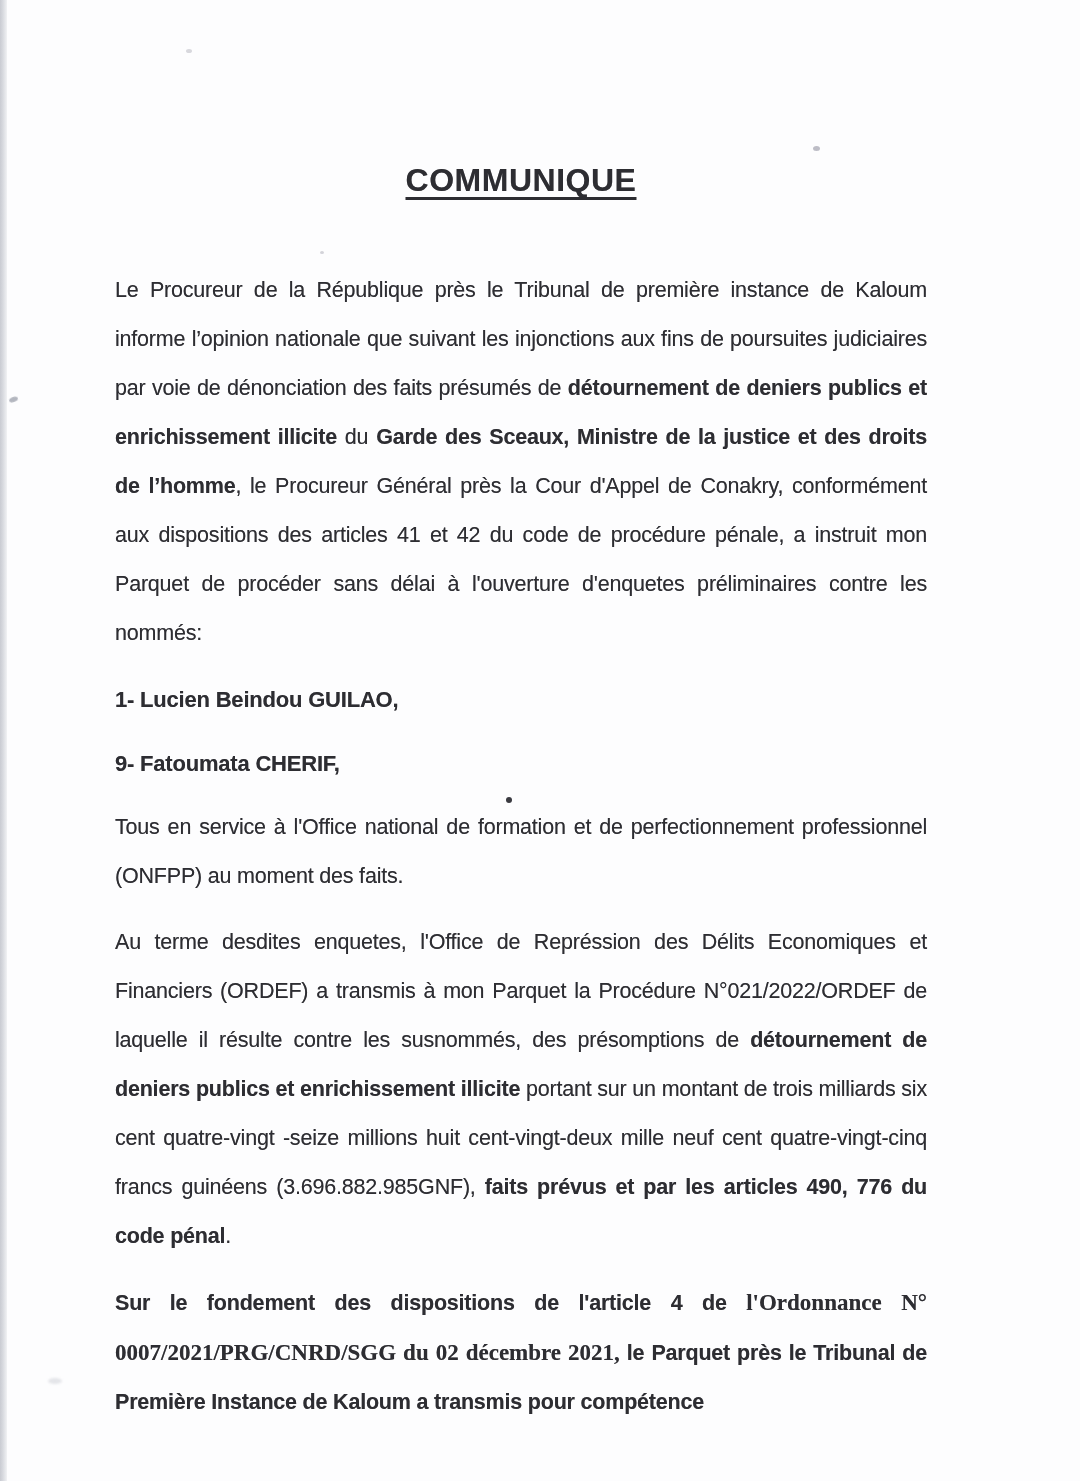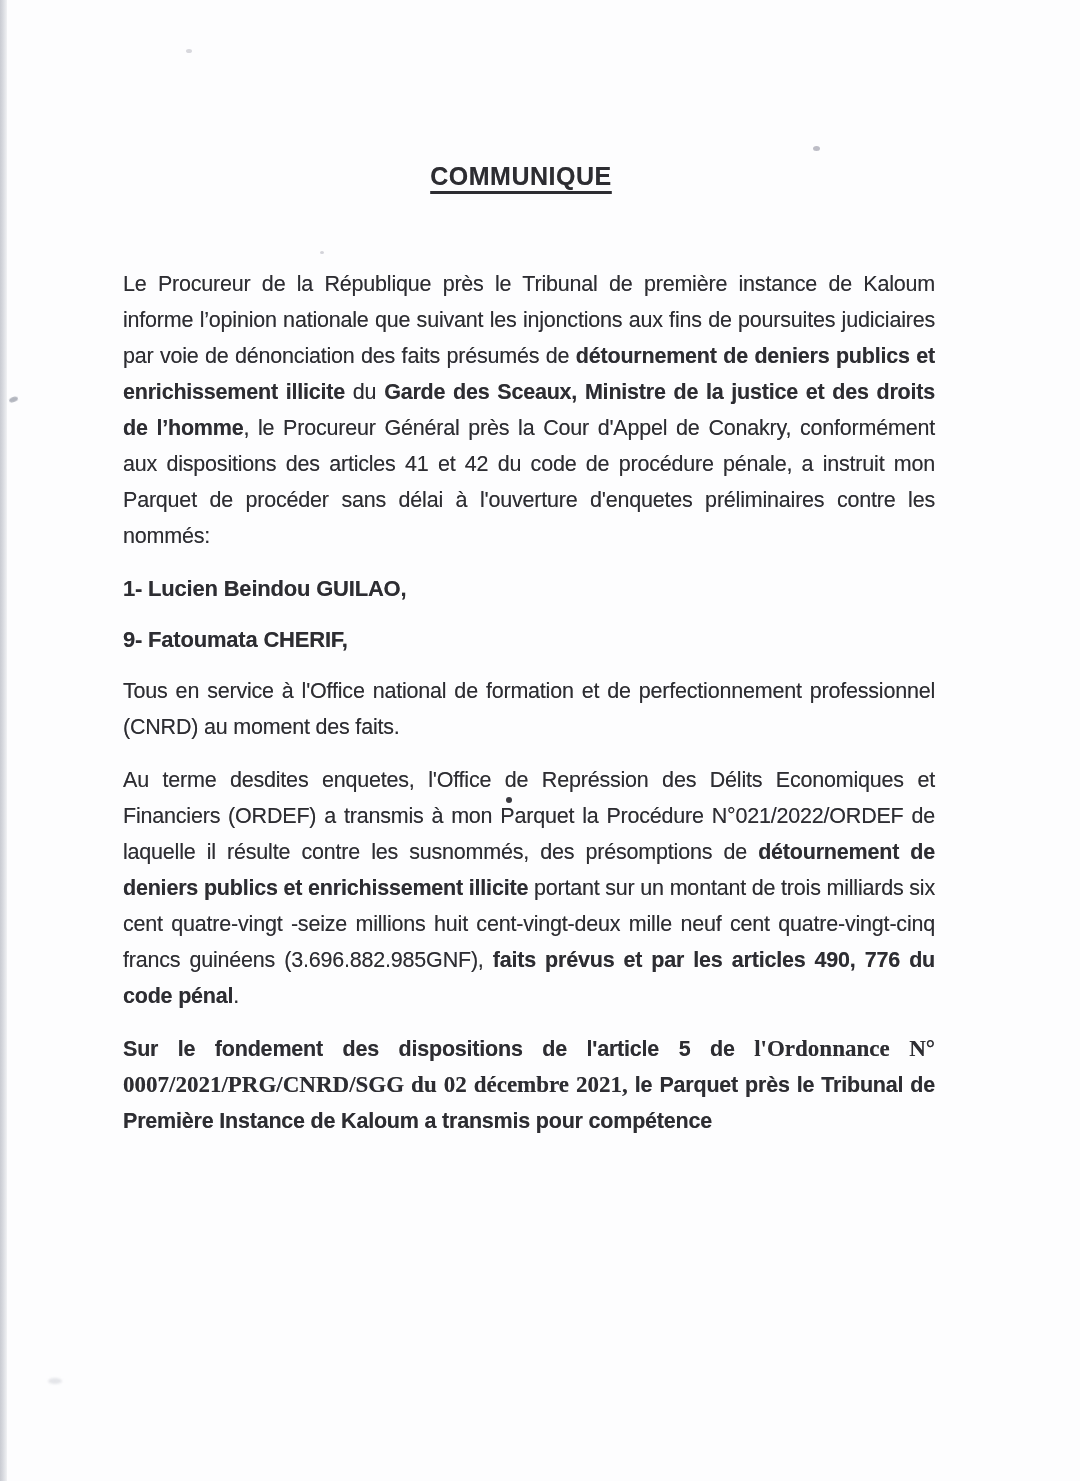--- a/index.html
+++ b/index.html
@@ -20,33 +20,33 @@
   .scan-edge {
     position:absolute; left:0; top:0;
     width:7px; height:100%;
     background:linear-gradient(90deg,#c9cbd2 0%,#d9dbe0 45%,#f1f2f4 100%);
   }
 
   .title {
     position:absolute;
     top:162px; left:115px; width:812px;
     text-align:center;
-    font-size:25px;
+    font-size:32px;
     font-weight:700;
     letter-spacing:0.5px;
     text-decoration:underline;
     text-decoration-thickness:2.5px;
     text-underline-offset:6px;
   }
 
   .body {
     position:absolute;
-    left:123px; top:266px; width:812px;
+    left:115px; top:266px; width:812px;
     font-size:21.5px;
-    line-height:36px;
+    line-height:49px;
     letter-spacing:-0.2px;
     text-align:justify;
   }
 
   .para { margin-bottom:17px; }
   .para.list-item {
     font-weight:700;
     font-size:22px;
     margin:15px 0;
     text-align:left;
@@ -72,23 +72,23 @@
 
 <div class="page">
   <div class="scan-edge"></div>
 
   <h1 class="title">COMMUNIQUE</h1>
 
   <div class="body">
       <p class="para paragraph"><span class="run">Le Procureur de la République près le Tribunal de première instance de Kaloum informe l’opinion nationale que suivant les injonctions aux fins de poursuites judiciaires par voie de dénonciation des faits présumés de </span><span class="run bold">détournement de deniers publics et enrichissement illicite</span><span class="run"> du </span><span class="run bold">Garde des Sceaux, Ministre de la justice et des droits de l’homme</span><span class="run">, le Procureur Général près la Cour d'Appel de Conakry, conformément aux dispositions des articles 41 et 42 du code de procédure pénale, a instruit mon Parquet de procéder sans délai à l'ouverture d'enquetes préliminaires contre les nommés:</span></p>
       <p class="para list-item"><span class="run bold">1- Lucien Beindou GUILAO,</span></p>
       <p class="para list-item"><span class="run bold">9- Fatoumata CHERIF,</span></p>
-      <p class="para paragraph"><span class="run">Tous en service à l'Office national de formation et de perfectionnement professionnel (CNRD) au moment des faits.</span></p>
+      <p class="para paragraph"><span class="run">Tous en service à l'Office national de formation et de perfectionnement professionnel (ONFPP) au moment des faits.</span></p>
       <p class="para paragraph"><span class="run">Au terme desdites enquetes, l'Office de Représsion des Délits Economiques et Financiers (ORDEF) a transmis à mon Parquet la Procédure N°021/2022/ORDEF de laquelle il résulte contre les susnommés, des présomptions de </span><span class="run bold">détournement de deniers publics et enrichissement illicite</span><span class="run"> portant sur un montant de trois milliards six cent quatre-vingt -seize millions huit cent-vingt-deux mille neuf cent quatre-vingt-cinq francs guinéens (3.696.882.985GNF), </span><span class="run bold">faits prévus et par les articles 490, 776 du code pénal</span><span class="run">.</span></p>
-      <p class="para paragraph"><span class="run bold">Sur le fondement des dispositions de l'article 5 de </span><span class="run bold serif">l'Ordonnance N° 0007/2021/PRG/CNRD/SGG du 02 décembre 2021,</span><span class="run bold"> le Parquet près le Tribunal de Première Instance de Kaloum a transmis pour compétence</span></p>
+      <p class="para paragraph"><span class="run bold">Sur le fondement des dispositions de l'article 4 de </span><span class="run bold serif">l'Ordonnance N° 0007/2021/PRG/CNRD/SGG du 02 décembre 2021,</span><span class="run bold"> le Parquet près le Tribunal de Première Instance de Kaloum a transmis pour compétence</span></p>
     </div>
 
   <div class="artifact dot-artifact"></div>
   <div class="artifact speck-a"></div>
   <div class="artifact speck-b"></div>
   <div class="artifact speck-c"></div>
   <div class="artifact speck-d"></div>
   <div class="artifact speck-e"></div>
 </div>
 

